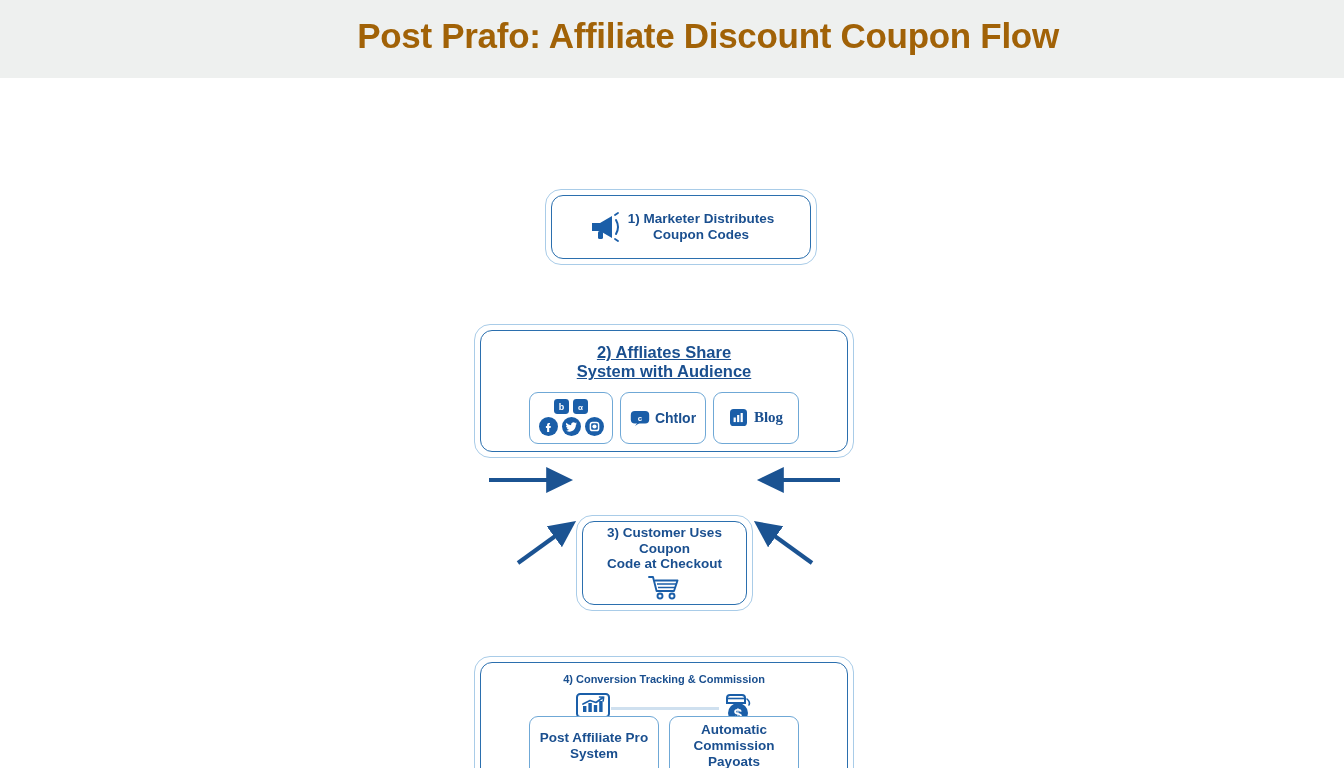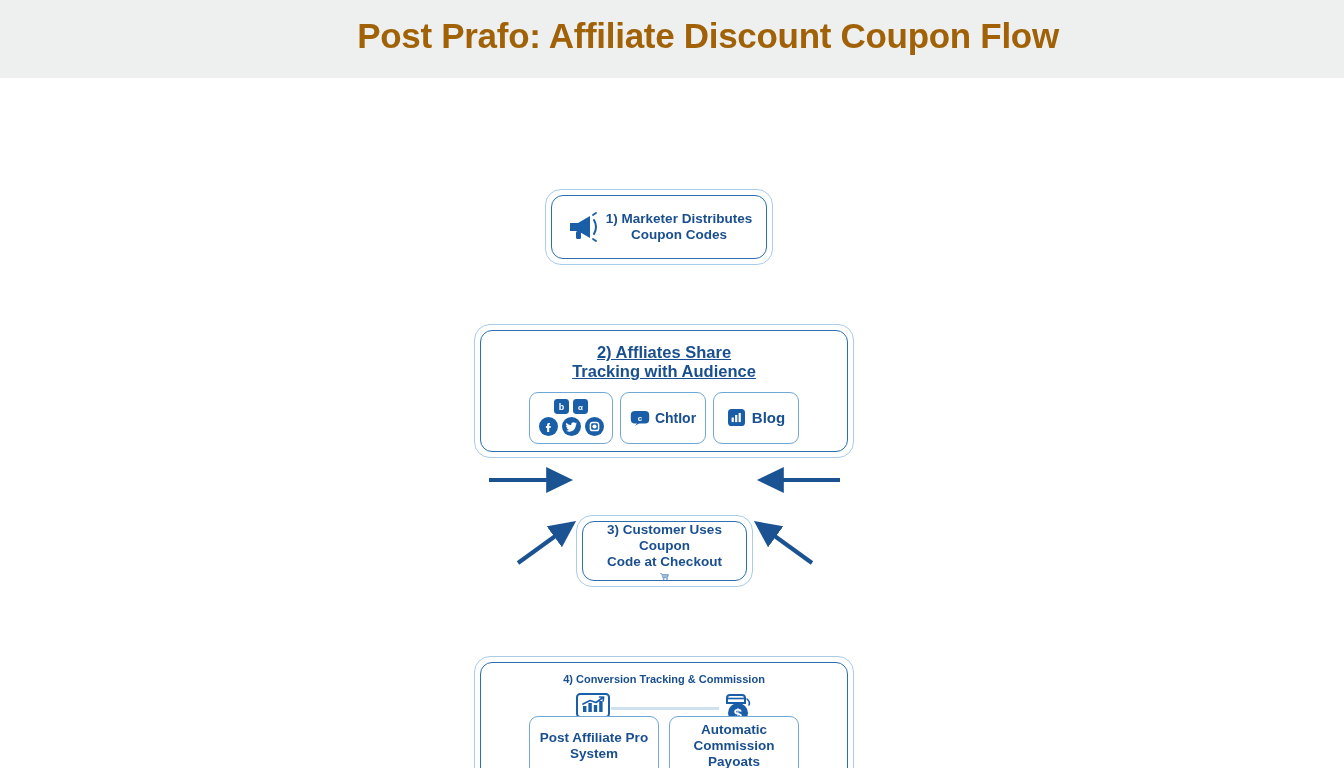--- a/index.html
+++ b/index.html
@@ -36,21 +36,21 @@
     background:#ffffff;
     display:flex;flex-direction:column;
     align-items:center;justify-content:center;
   }
   .node-text{
     color:#1a4f8f;text-align:center;line-height:1.18;
   }
   .hdr{font-weight:bold;font-size:17px;}
 
   
-  #step1{left:545px;top:111px;width:228px;height:76px;}
+  #step1{left:545px;top:111px;width:272px;height:76px;}
   #step1 .node-inner{flex-direction:row;gap:4px;}
   #step1 .node-text{font-size:13.5px;font-weight:600;}
 
   
   #step2{left:474px;top:246px;width:380px;height:134px;}
   #step2 .node-inner{justify-content:flex-start;padding-top:12px;}
   #step2 .hdr{font-size:16.5px;text-decoration:underline;}
   .chiprow{
     display:flex;gap:7px;margin-top:10px;align-items:stretch;
   }
@@ -62,21 +62,21 @@
     color:#1a4f8f;font-size:14px;font-weight:600;
     padding:4px 6px;min-height:52px;
   }
   .chip.social{width:84px;}
   .chip.content{width:86px;flex-direction:row;gap:5px;}
   .chip.bop{width:82px;}
   .chip.blog{width:86px;flex-direction:row;gap:6px;}
   .iconrow{display:flex;gap:4px;align-items:center;justify-content:center;}
 
   
-  #step3{left:576px;top:437px;width:177px;height:72px;}
+  #step3{left:576px;top:437px;width:177px;height:96px;}
   #step3 .node-inner{gap:3px;}
   #step3 .node-text{font-size:13.5px;font-weight:600;}
 
   
   #step4{left:474px;top:578px;width:380px;height:158px;}
   #step4 .node-inner{justify-content:flex-start;padding-top:10px;}
   #step4 .hdr{font-size:11px;}
   #s4-icons{
     display:flex;align-items:center;justify-content:center;
     gap:0px;margin-top:6px;
@@ -143,21 +143,21 @@
         <div>1) Marketer Distributes</div>
         <div>Coupon Codes</div>
       </div>
     </div>
   </div>
 
   <div class="node" id="step2">
     <div class="node-inner">
       <div class="node-text hdr">
         <div>2) Affliates Share</div>
-        <div>Tracking with Audience</div>
+        <div>System with Audience</div>
       </div>
       <div class="chiprow">
 
         <div class="chip social">
           <div class="iconrow">
             <svg width="15" height="15" viewBox="0 0 15 15">
               <rect width="15" height="15" rx="3.4" fill="#1a5ea8"></rect>
               <text x="7.5" y="11" font-size="9" font-family="Liberation Sans, sans-serif" fill="#fff" text-anchor="middle" font-weight="bold">b</text>
             </svg>
             <svg width="15" height="15" viewBox="0 0 15 15">
@@ -192,21 +192,21 @@
         </div>
 
 
         <div class="chip blog">
           <svg width="19" height="19" viewBox="0 0 19 19">
             <rect x="1" y="1" width="17" height="17" rx="3.6" fill="#1a5ea8"></rect>
             <rect x="4.6" y="9.5" width="2.2" height="4.6" fill="#fff"></rect>
             <rect x="8.1" y="7" width="2.2" height="7.1" fill="#fff"></rect>
             <rect x="11.6" y="5" width="2.2" height="9.1" fill="#fff"></rect>
           </svg>
-          <span style="font-size:15px;">Blog</span>
+          <span style="font-size:15px;font-family:Liberation Serif, serif;">Blog</span>
         </div>
 
       </div>
     </div>
   </div>
 
   <div class="node" id="step3">
     <div class="node-inner">
       <div class="node-text">
         <div>3) Customer Uses Coupon</div>

